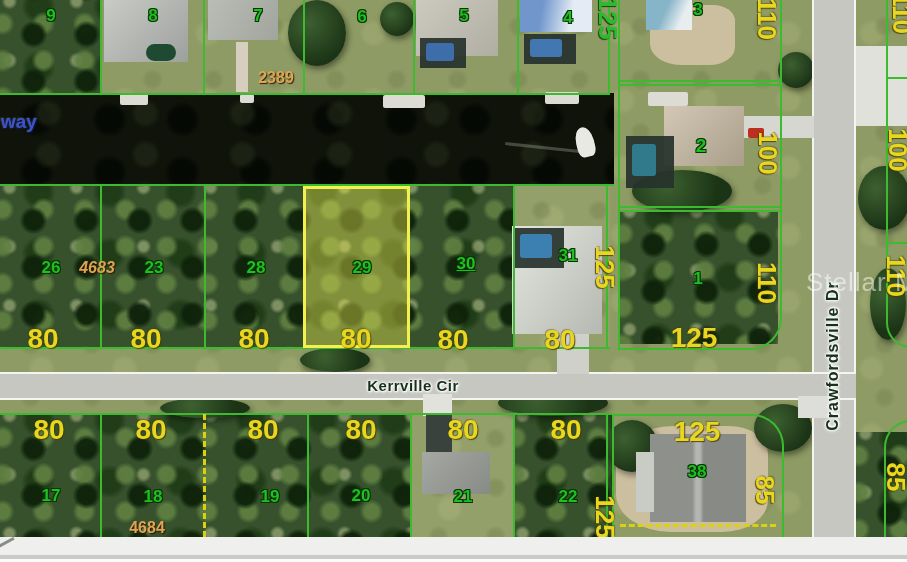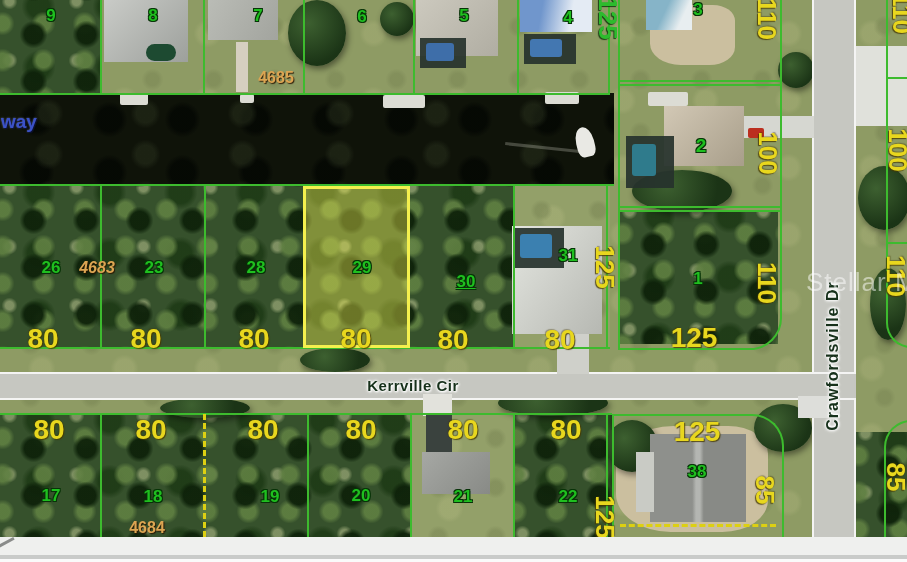--- a/index.html
+++ b/index.html
@@ -181,31 +181,31 @@
     <span class="lbl lot-num" style="left:362px;top:17px;">6</span>
     <span class="lbl lot-num" style="left:464px;top:16px;">5</span>
     <span class="lbl lot-num" style="left:568px;top:18px;">4</span>
     <span class="lbl lot-num" style="left:698px;top:10px;">3</span>
     <span class="lbl lot-num" style="left:701px;top:146px;font-size:19px;">2</span>
     <span class="lbl lot-num" style="left:698px;top:279px;">1</span>
     <span class="lbl lot-num" style="left:51px;top:268px;">26</span>
     <span class="lbl lot-num" style="left:154px;top:268px;">23</span>
     <span class="lbl lot-num" style="left:256px;top:268px;">28</span>
     <span class="lbl lot-num" style="left:362px;top:268px;text-align:right;">29</span>
-    <span class="lbl lot-num" style="left:466px;top:282px;text-decoration:underline;">30</span>
+    <span class="lbl lot-num" style="left:466px;top:264px;text-decoration:underline;">30</span>
     <span class="lbl lot-num" style="left:568px;top:256px;">31</span>
     <span class="lbl lot-num" style="left:51px;top:496px;">17</span>
     <span class="lbl lot-num" style="left:153px;top:497px;">18</span>
     <span class="lbl lot-num" style="left:258px;top:497px;margin-left:12px;">19</span>
     <span class="lbl lot-num" style="left:361px;top:496px;">20</span>
     <span class="lbl lot-num" style="left:463px;top:497px;">21</span>
     <span class="lbl lot-num" style="left:568px;top:497px;">22</span>
     <span class="lbl lot-num" style="left:697px;top:472px;">38</span>
 
-    <span class="lbl blk-num" style="left:276px;top:78px;">4685</span>
+    <span class="lbl blk-num" style="left:276px;top:78px;">2389</span>
     <span class="lbl blk-num" style="left:97px;top:268px;font-style:italic;">4683</span>
     <span class="lbl blk-num" style="left:147px;top:528px;">4684</span>
 
     <span class="lbl dim front" style="left:43px;top:339px;">80</span>
     <span class="lbl dim front" style="left:146px;top:339px;">80</span>
     <span class="lbl dim front" style="left:254px;top:339px;">80</span>
     <span class="lbl dim front" style="left:356px;top:339px;">80</span>
     <span class="lbl dim front" style="left:453px;top:340px;">80</span>
     <span class="lbl dim front" style="left:560px;top:340px;">80</span>
     <span class="lbl dim front" style="left:49px;top:430px;">80</span>

